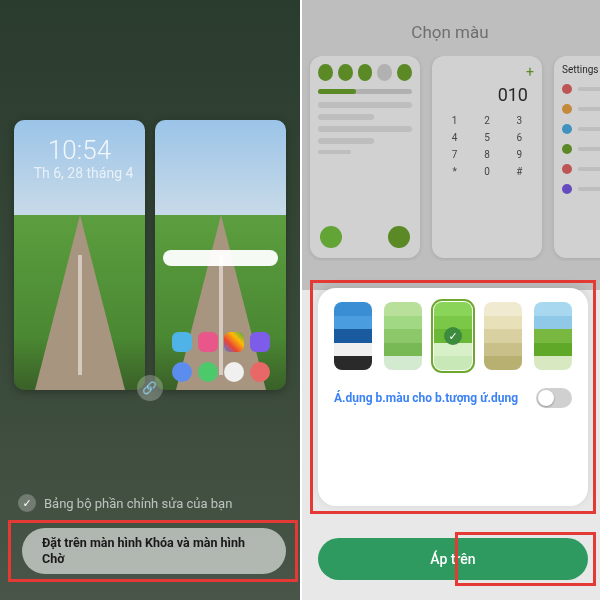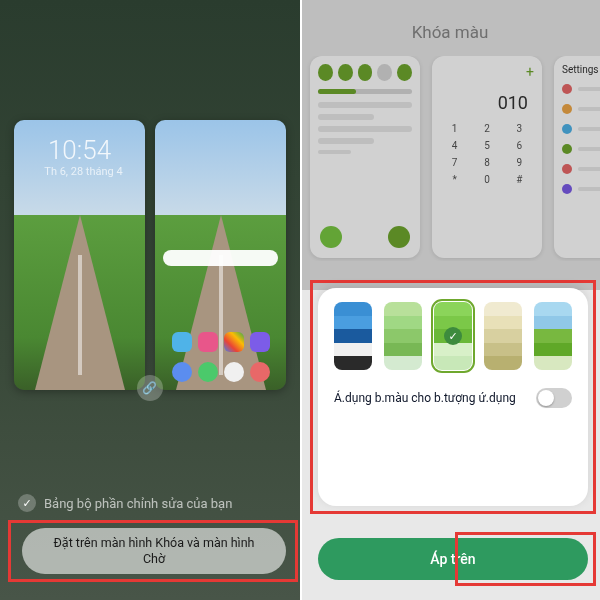--- a/index.html
+++ b/index.html
@@ -11,69 +11,69 @@
   .divider{position:absolute;left:300px;top:0;width:2px;height:100%;background:#fff;z-index:100;}
   
   
   .wp-pair{position:absolute;top:120px;left:14px;right:14px;display:flex;gap:10px;}
   .wp{flex:1;height:270px;border-radius:10px;overflow:hidden;position:relative;box-shadow:0 2px 8px rgba(0,0,0,0.3);}
   .wp-sky{height:35%;background:linear-gradient(180deg,#9bc4e8,#c8dae8);}
   .wp-ground{height:65%;background:linear-gradient(180deg,#5c9e3f 0%,#4a8832 70%,#3a6028 100%);position:relative;}
   .wp-road{position:absolute;bottom:0;left:50%;transform:translateX(-50%);width:0;height:0;border-left:45px solid transparent;border-right:45px solid transparent;border-bottom:175px solid #a89580;}
   .wp-road::after{content:"";position:absolute;top:40px;left:-2px;width:4px;height:120px;background:rgba(255,255,255,0.5);}
   .wp-clock{position:absolute;top:15px;left:0;right:0;text-align:center;color:rgba(255,255,255,0.85);font-size:26px;font-weight:300;}
-  .wp-date{position:absolute;top:45px;left:8px;right:0;text-align:center;color:rgba(255,255,255,0.7);font-size:11px;}
+  .wp-date{position:absolute;top:45px;left:8px;right:0;text-align:center;color:rgba(255,255,255,0.7);font-size:14px;}
   .wp-search{position:absolute;top:130px;left:8px;right:8px;height:16px;background:rgba(255,255,255,0.95);border-radius:10px;}
   .wp-dock{position:absolute;bottom:8px;left:0;right:0;display:flex;justify-content:center;gap:6px;}
   .wp-dock-icon{width:20px;height:20px;border-radius:50%;}
   .di1{background:#5b8def;}.di2{background:#4bc96b;}.di3{background:#f0f0f0;}.di4{background:#e86868;}
   .wp-apps{position:absolute;bottom:38px;left:0;right:0;display:flex;justify-content:center;gap:6px;}
   .wp-app-icon{width:20px;height:20px;border-radius:6px;}
   .ai1{background:#4fb3e8;}.ai2{background:#e8568a;}.ai3{background:linear-gradient(45deg,#4285f4,#ea4335,#fbbc05,#34a853);}.ai4{background:#7c5ce8;}
   .link-icon{position:absolute;top:255px;left:50%;transform:translateX(-50%);width:26px;height:26px;background:rgba(255,255,255,0.25);border-radius:50%;display:flex;align-items:center;justify-content:center;color:#fff;font-size:12px;z-index:5;}
   
   .sync-row{position:absolute;bottom:88px;left:18px;right:18px;display:flex;align-items:center;gap:8px;color:rgba(255,255,255,0.65);font-size:13px;}
   .sync-check{width:18px;height:18px;background:rgba(255,255,255,0.25);border-radius:50%;display:flex;align-items:center;justify-content:center;color:#fff;font-size:11px;}
   
   .red-box{position:absolute;border:3px solid #e53935;}
   .left-red{left:8px;right:2px;bottom:18px;height:62px;}
-  .main-btn{position:absolute;left:22px;right:14px;bottom:26px;height:46px;background:rgba(255,255,255,0.58);border-radius:23px;display:flex;align-items:center;justify-content:center;text-align:center;color:#1a1a1a;font-size:12.5px;line-height:1.3;padding:4px 20px;}
+  .main-btn{position:absolute;left:22px;right:14px;bottom:26px;height:46px;background:rgba(255,255,255,0.58);border-radius:23px;display:flex;align-items:center;justify-content:center;color:#1a1a1a;font-size:12.5px;line-height:1.3;padding:4px 20px;font-weight:bold;}
   
   
   .rtitle{position:absolute;top:22px;left:0;right:0;text-align:center;color:#888;font-size:17px;}
   .preview-row{position:absolute;top:56px;left:0;right:0;height:205px;display:flex;gap:12px;padding:0 10px;overflow:hidden;}
   .preview-card{min-width:110px;height:202px;background:#fff;border-radius:12px;box-shadow:0 1px 4px rgba(0,0,0,0.12);padding:8px;position:relative;}
   .pv-toggles{display:flex;gap:5px;margin-bottom:6px;}
   .pv-tog{width:17px;height:17px;border-radius:50%;background:#6fa82e;}
   .pv-tog.off{background:#d8d8d8;}
   .pv-slider{height:5px;background:#d8d8d8;border-radius:3px;margin:8px 0;position:relative;}
   .pv-slider::before{content:"";position:absolute;left:0;top:0;width:40%;height:100%;background:#6fa82e;border-radius:3px;}
   .pv-line{height:6px;background:#e8e8e8;border-radius:3px;margin:6px 0;}
   .pv-line.short{width:60%;}
   .pv-line.tiny{width:35%;height:4px;}
   .pv-fab{position:absolute;bottom:10px;right:10px;width:22px;height:22px;background:#6fa82e;border-radius:50%;}
   .pv-msg{position:absolute;bottom:10px;left:10px;width:22px;height:22px;background:#79c843;border-radius:50%;}
-  .pv-num{text-align:right;font-size:18px;color:#333;padding-right:6px;margin-top:12px;}
+  .pv-num{text-align:right;font-size:18px;color:#333;padding-right:6px;margin-top:4px;}
   .pv-keypad{display:grid;grid-template-columns:repeat(3,1fr);gap:3px;margin-top:8px;}
   .pv-key{height:14px;display:flex;align-items:center;justify-content:center;font-size:10px;color:#555;}
   .pv-list-row{display:flex;align-items:center;gap:6px;margin:4px 0;}
   .pv-dot{width:10px;height:10px;border-radius:50%;}
   .pv-settings-title{font-size:10px;color:#333;margin-bottom:6px;}
   
   .dimmer{position:absolute;left:0;right:0;top:0;bottom:310px;background:rgba(0,0,0,0.18);}
   
   .right-red{left:10px;right:4px;top:280px;height:234px;}
   .palette-card{position:absolute;left:18px;right:12px;top:288px;height:218px;background:#fff;border-radius:18px;padding:14px 16px;box-shadow:0 -2px 10px rgba(0,0,0,0.1);}
   .palette-desc{font-size:12px;color:#444;line-height:1.35;margin-bottom:14px;}
   .swatches{display:flex;gap:10px;justify-content:space-between;margin-bottom:18px;}
   .swatch{width:38px;height:68px;border-radius:8px;overflow:hidden;display:flex;flex-direction:column;position:relative;}
   .swatch.sel{outline:2px solid #6fa82e;outline-offset:1px;}
   .sw-seg{flex:1;}
   .sw-check{position:absolute;top:50%;left:50%;transform:translate(-50%,-50%);width:18px;height:18px;background:#3d8b3d;border-radius:50%;display:flex;align-items:center;justify-content:center;color:#fff;font-size:11px;}
-  .apply-row{display:flex;align-items:center;justify-content:space-between;font-size:12px;color:#0f172a;}
+  .apply-row{display:flex;align-items:center;justify-content:space-between;font-size:12px;color:#3b82f6;font-weight:bold;}
   .switch{width:36px;height:20px;background:#d0d0d0;border-radius:10px;position:relative;}
   .switch::after{content:"";position:absolute;left:2px;top:2px;width:16px;height:16px;background:#fff;border-radius:50%;box-shadow:0 1px 2px rgba(0,0,0,0.3);}
   
   .bottom-row{position:absolute;bottom:20px;left:18px;right:12px;display:flex;gap:14px;}
   .btn{flex:1;height:42px;border-radius:21px;display:flex;align-items:center;justify-content:center;font-size:14px;}
   .btn-skip{background:#e2e2e2;color:#999;}
   .btn-apply{background:#2e9a5f;color:#fff;font-weight:500;}
   .right-red2{left:155px;right:4px;bottom:14px;height:54px;}
 </style>
 </head>
@@ -116,21 +116,21 @@
       <div class="sync-check">✓</div>
       <span>Bảng bộ phần chỉnh sửa của bạn</span>
     </div>
     <div class="red-box left-red"></div>
     <div class="main-btn">
       <span>Đặt trên màn hình Khóa và màn hình Chờ</span>
     </div>
   </div>
 
   <div class="pane pane-right">
-    <div class="rtitle">Khóa màu</div>
+    <div class="rtitle">Chọn màu</div>
     <div class="preview-row">
       <div class="preview-card">
         <div class="pv-toggles">
             <div class="pv-tog"></div>
             <div class="pv-tog"></div>
             <div class="pv-tog"></div>
             <div class="pv-tog off"></div>
             <div class="pv-tog"></div>
           </div>
         <div class="pv-slider"></div>

